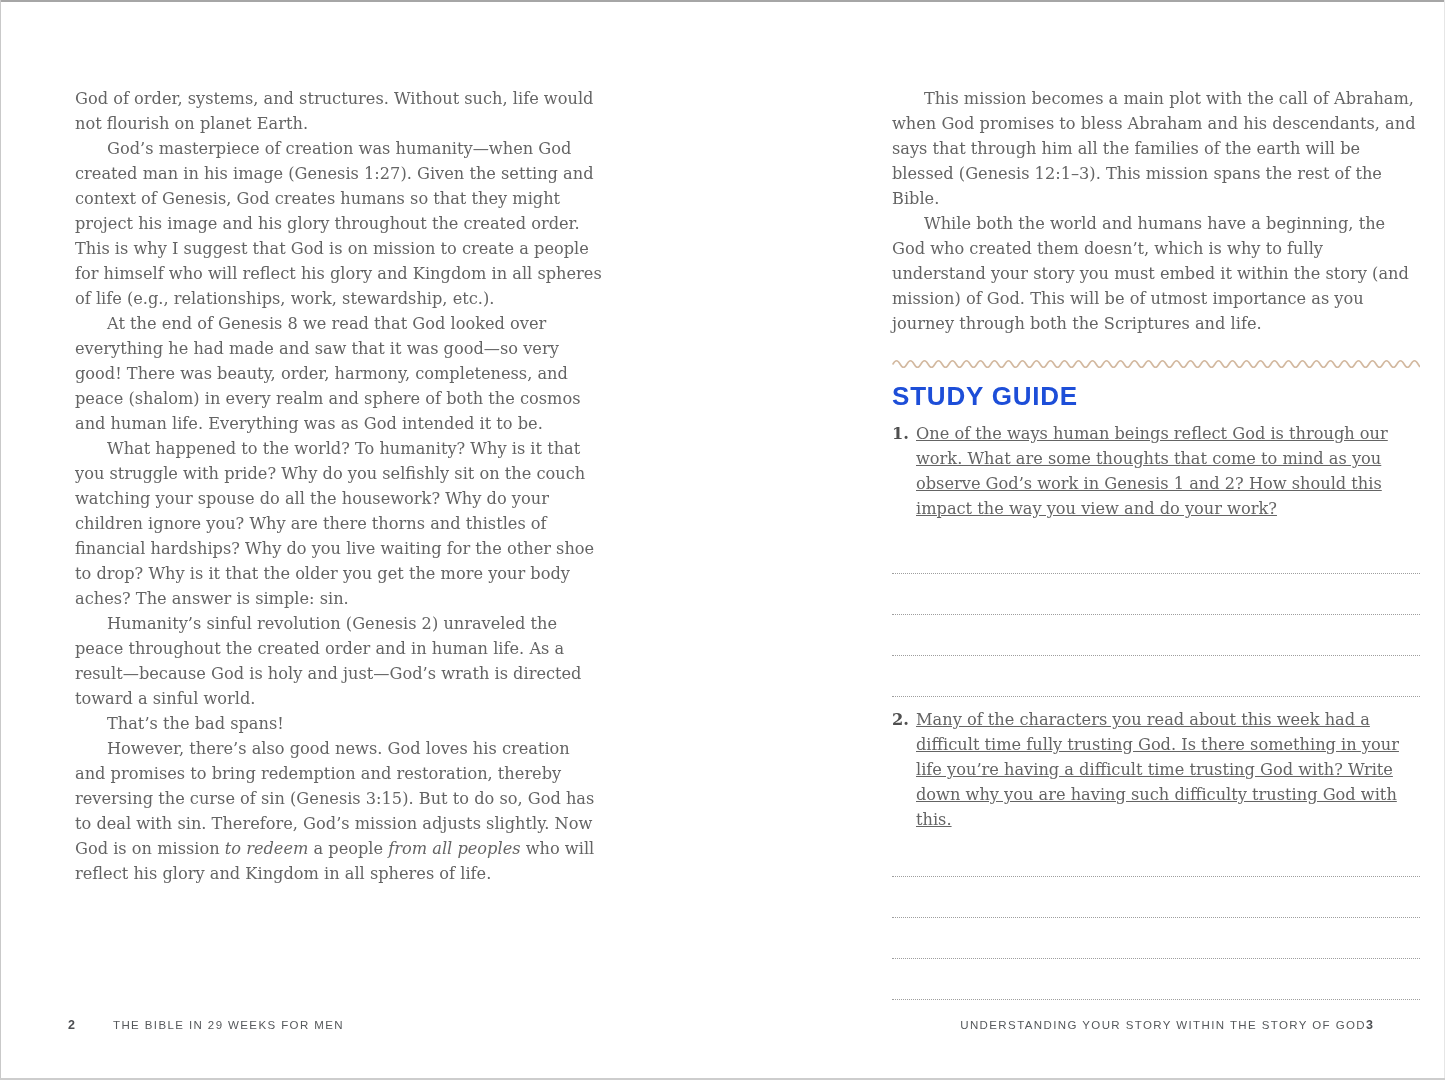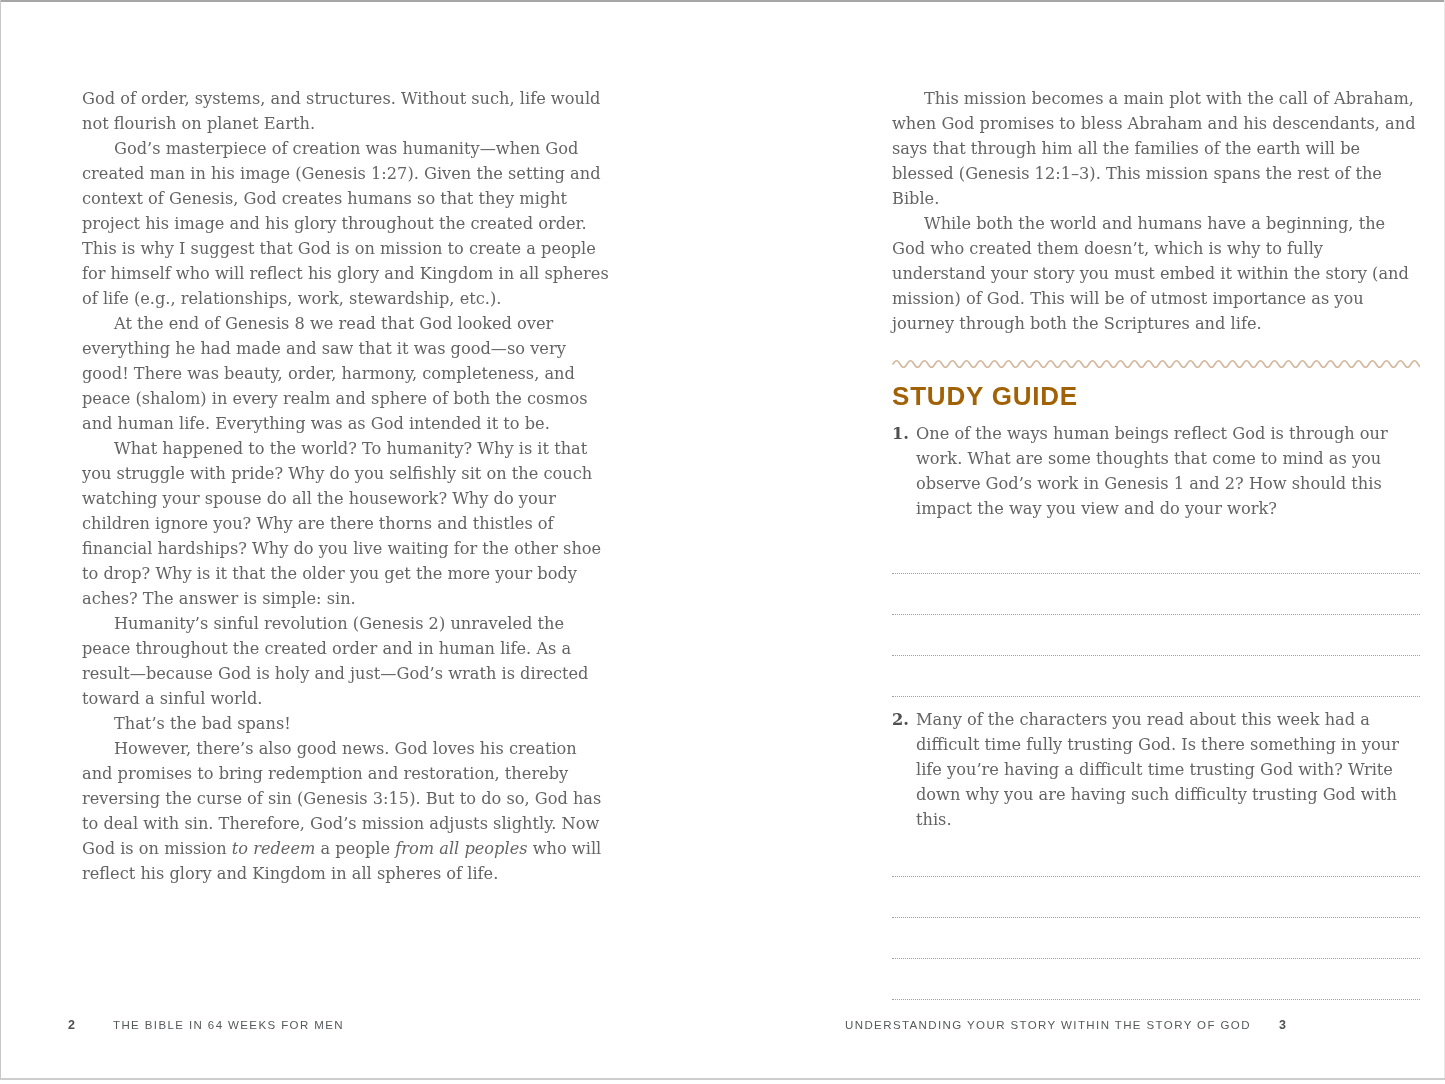--- a/index.html
+++ b/index.html
@@ -18,60 +18,60 @@
 
   .col {
     position: absolute;
     top: 86px;
     width: 527px;
     font-size: 16.2px;
     line-height: 25px;
     color: #646464;
     text-align: left;
   }
-  .col-left  { left: 82px; }
+  .col-left  { left: 75px; }
   .col-right { left: 892px; width: 528px; }
 
   p.para { margin: 0; }
   p.para.indent { text-indent: 32px; }
   em { }
 
   .wavy { display: block; margin-top: 21px; width: 528px; height: 12px; }
 
   .study-heading {
     margin: 12px 0 0 0;
     font-family: "Liberation Sans", sans-serif;
     font-size: 26px;
     font-weight: 700;
     letter-spacing: 0.8px;
     line-height: 30px;
     color: #1f6090;
   }
 
   .question { display: flex; margin-top: 10px; }
   .qnum { flex: 0 0 24px; font-weight: 700; color: #4f4f4f; }
-  .qtext { flex: 1; }
+  .qtext { flex: 1; text-decoration: underline; }
 
   .answer-lines { margin-top: 12px; }
   .answer-lines.tight { margin-top: 4px; }
   .answer-line { height: 40px; border-bottom: 1px dotted #9e9e9e; }
 
   .footer {
     position: absolute;
     top: 1018px;
     font-family: "Liberation Sans", sans-serif;
     font-size: 11.5px;
     letter-spacing: 1.4px;
     color: #55585b;
     display: flex;
     align-items: baseline;
   }
   .footer .num { font-weight: 700; font-size: 12.5px; letter-spacing: 0; color: #4d4f52; }
   .footer-left  { left: 68px;  gap: 38px; }
-  .footer-right { left: 845px; width: 528px; gap: 28px; }
+  .footer-right { left: 845px; width: 528px; justify-content: flex-end; }
 </style>
 </head>
 <body>
 
 <div class="spread">
   <div class="edge-top"></div>
   <div class="edge-left"></div>
   <div class="edge-right"></div>
 
   <div class="col col-left" id="left-paragraphs" style="color: rgb(100, 100, 100);">
@@ -79,34 +79,34 @@
       <p class="para indent"><span>God’s masterpiece of creation was humanity—when God created man in his image (Genesis 1:27). Given the setting and context of Genesis, God creates humans so that they might project his image and his glory throughout the created order. This is why I suggest that God is on mission to create a people for himself who will reflect his glory and Kingdom in all spheres of life (e.g., relationships, work, stewardship, etc.).</span></p>
       <p class="para indent"><span>At the end of Genesis 8 we read that God looked over everything he had made and saw that it was good—so very good! There was beauty, order, harmony, completeness, and peace (shalom) in every realm and sphere of both the cosmos and human life. Everything was as God intended it to be.</span></p>
       <p class="para indent"><span>What happened to the world? To humanity? Why is it that you struggle with pride? Why do you selfishly sit on the couch watching your spouse do all the housework? Why do your children ignore you? Why are there thorns and thistles of financial hardships? Why do you live waiting for the other shoe to drop? Why is it that the older you get the more your body aches? The answer is simple: sin.</span></p>
       <p class="para indent"><span>Humanity’s sinful revolution (Genesis 2) unraveled the peace throughout the created order and in human life. As a result—because God is holy and just—God’s wrath is directed toward a sinful world.</span></p>
       <p class="para indent"><span>That’s the bad spans!</span></p>
       <p class="para indent"><span>However, there’s also good news. God loves his creation and promises to bring redemption and restoration, thereby reversing the curse of sin (Genesis 3:15). But to do so, God has to deal with sin. Therefore, God’s mission adjusts slightly. Now God is on mission </span><em>to redeem</em><span> a people </span><em>from all peoples</em><span> who will reflect his glory and Kingdom in all spheres of life.</span></p>
     </div>
 
   <div class="footer footer-left" style="color: rgb(85, 88, 91);">
     <span class="num">2</span>
-    <span>THE BIBLE IN 64 WEEKS FOR MEN</span>
+    <span>THE BIBLE IN 29 WEEKS FOR MEN</span>
   </div>
 
   <div class="col col-right" style="color: rgb(100, 100, 100);">
     <div id="right-paragraphs">
         <p class="para indent"><span>This mission becomes a main plot with the call of Abraham, when God promises to bless Abraham and his descendants, and says that through him all the families of the earth will be blessed (Genesis 12:1–3). This mission spans the rest of the Bible.</span></p>
         <p class="para indent"><span>While both the world and humans have a beginning, the God who created them doesn’t, which is why to fully understand your story you must embed it within the story (and mission) of God. This will be of utmost importance as you journey through both the Scriptures and life.</span></p>
       </div>
 
     <svg class="wavy" viewBox="0 0 528 12" aria-hidden="true">
       <path id="wavy-path" fill="none" stroke-width="1.6" stroke-linecap="round" d="M 1 7 q 3.5 -6.5 7 0 q 3.5 6.5 7 0 q 3.5 -6.5 7 0 q 3.5 6.5 7 0 q 3.5 -6.5 7 0 q 3.5 6.5 7 0 q 3.5 -6.5 7 0 q 3.5 6.5 7 0 q 3.5 -6.5 7 0 q 3.5 6.5 7 0 q 3.5 -6.5 7 0 q 3.5 6.5 7 0 q 3.5 -6.5 7 0 q 3.5 6.5 7 0 q 3.5 -6.5 7 0 q 3.5 6.5 7 0 q 3.5 -6.5 7 0 q 3.5 6.5 7 0 q 3.5 -6.5 7 0 q 3.5 6.5 7 0 q 3.5 -6.5 7 0 q 3.5 6.5 7 0 q 3.5 -6.5 7 0 q 3.5 6.5 7 0 q 3.5 -6.5 7 0 q 3.5 6.5 7 0 q 3.5 -6.5 7 0 q 3.5 6.5 7 0 q 3.5 -6.5 7 0 q 3.5 6.5 7 0 q 3.5 -6.5 7 0 q 3.5 6.5 7 0 q 3.5 -6.5 7 0 q 3.5 6.5 7 0 q 3.5 -6.5 7 0 q 3.5 6.5 7 0 q 3.5 -6.5 7 0 q 3.5 6.5 7 0 q 3.5 -6.5 7 0 q 3.5 6.5 7 0 q 3.5 -6.5 7 0 q 3.5 6.5 7 0 q 3.5 -6.5 7 0 q 3.5 6.5 7 0 q 3.5 -6.5 7 0 q 3.5 6.5 7 0 q 3.5 -6.5 7 0 q 3.5 6.5 7 0 q 3.5 -6.5 7 0 q 3.5 6.5 7 0 q 3.5 -6.5 7 0 q 3.5 6.5 7 0 q 3.5 -6.5 7 0 q 3.5 6.5 7 0 q 3.5 -6.5 7 0 q 3.5 6.5 7 0 q 3.5 -6.5 7 0 q 3.5 6.5 7 0 q 3.5 -6.5 7 0 q 3.5 6.5 7 0 q 3.5 -6.5 7 0 q 3.5 6.5 7 0 q 3.5 -6.5 7 0 q 3.5 6.5 7 0 q 3.5 -6.5 7 0 q 3.5 6.5 7 0 q 3.5 -6.5 7 0 q 3.5 6.5 7 0 q 3.5 -6.5 7 0 q 3.5 6.5 7 0 q 3.5 -6.5 7 0 q 3.5 6.5 7 0 q 3.5 -6.5 7 0 q 3.5 6.5 7 0 q 3.5 -6.5 7 0 q 3.5 6.5 7 0" stroke="#d3b9a0"></path>
     </svg>
 
-    <h2 class="study-heading" style="color: #a16207;">STUDY GUIDE</h2>
+    <h2 class="study-heading" style="color: #1d4ed8;">STUDY GUIDE</h2>
 
     <div id="questions">
         <div class="question">
           <span class="qnum">1.</span>
           <div class="qtext">One of the ways human beings reflect God is through our work. What are some thoughts that come to mind as you observe God’s work in Genesis 1 and 2? How should this impact the way you view and do your work?</div>
         </div>
         <div class="answer-lines">
           <div class="answer-line"></div>
           <div class="answer-line"></div>
           <div class="answer-line"></div>

